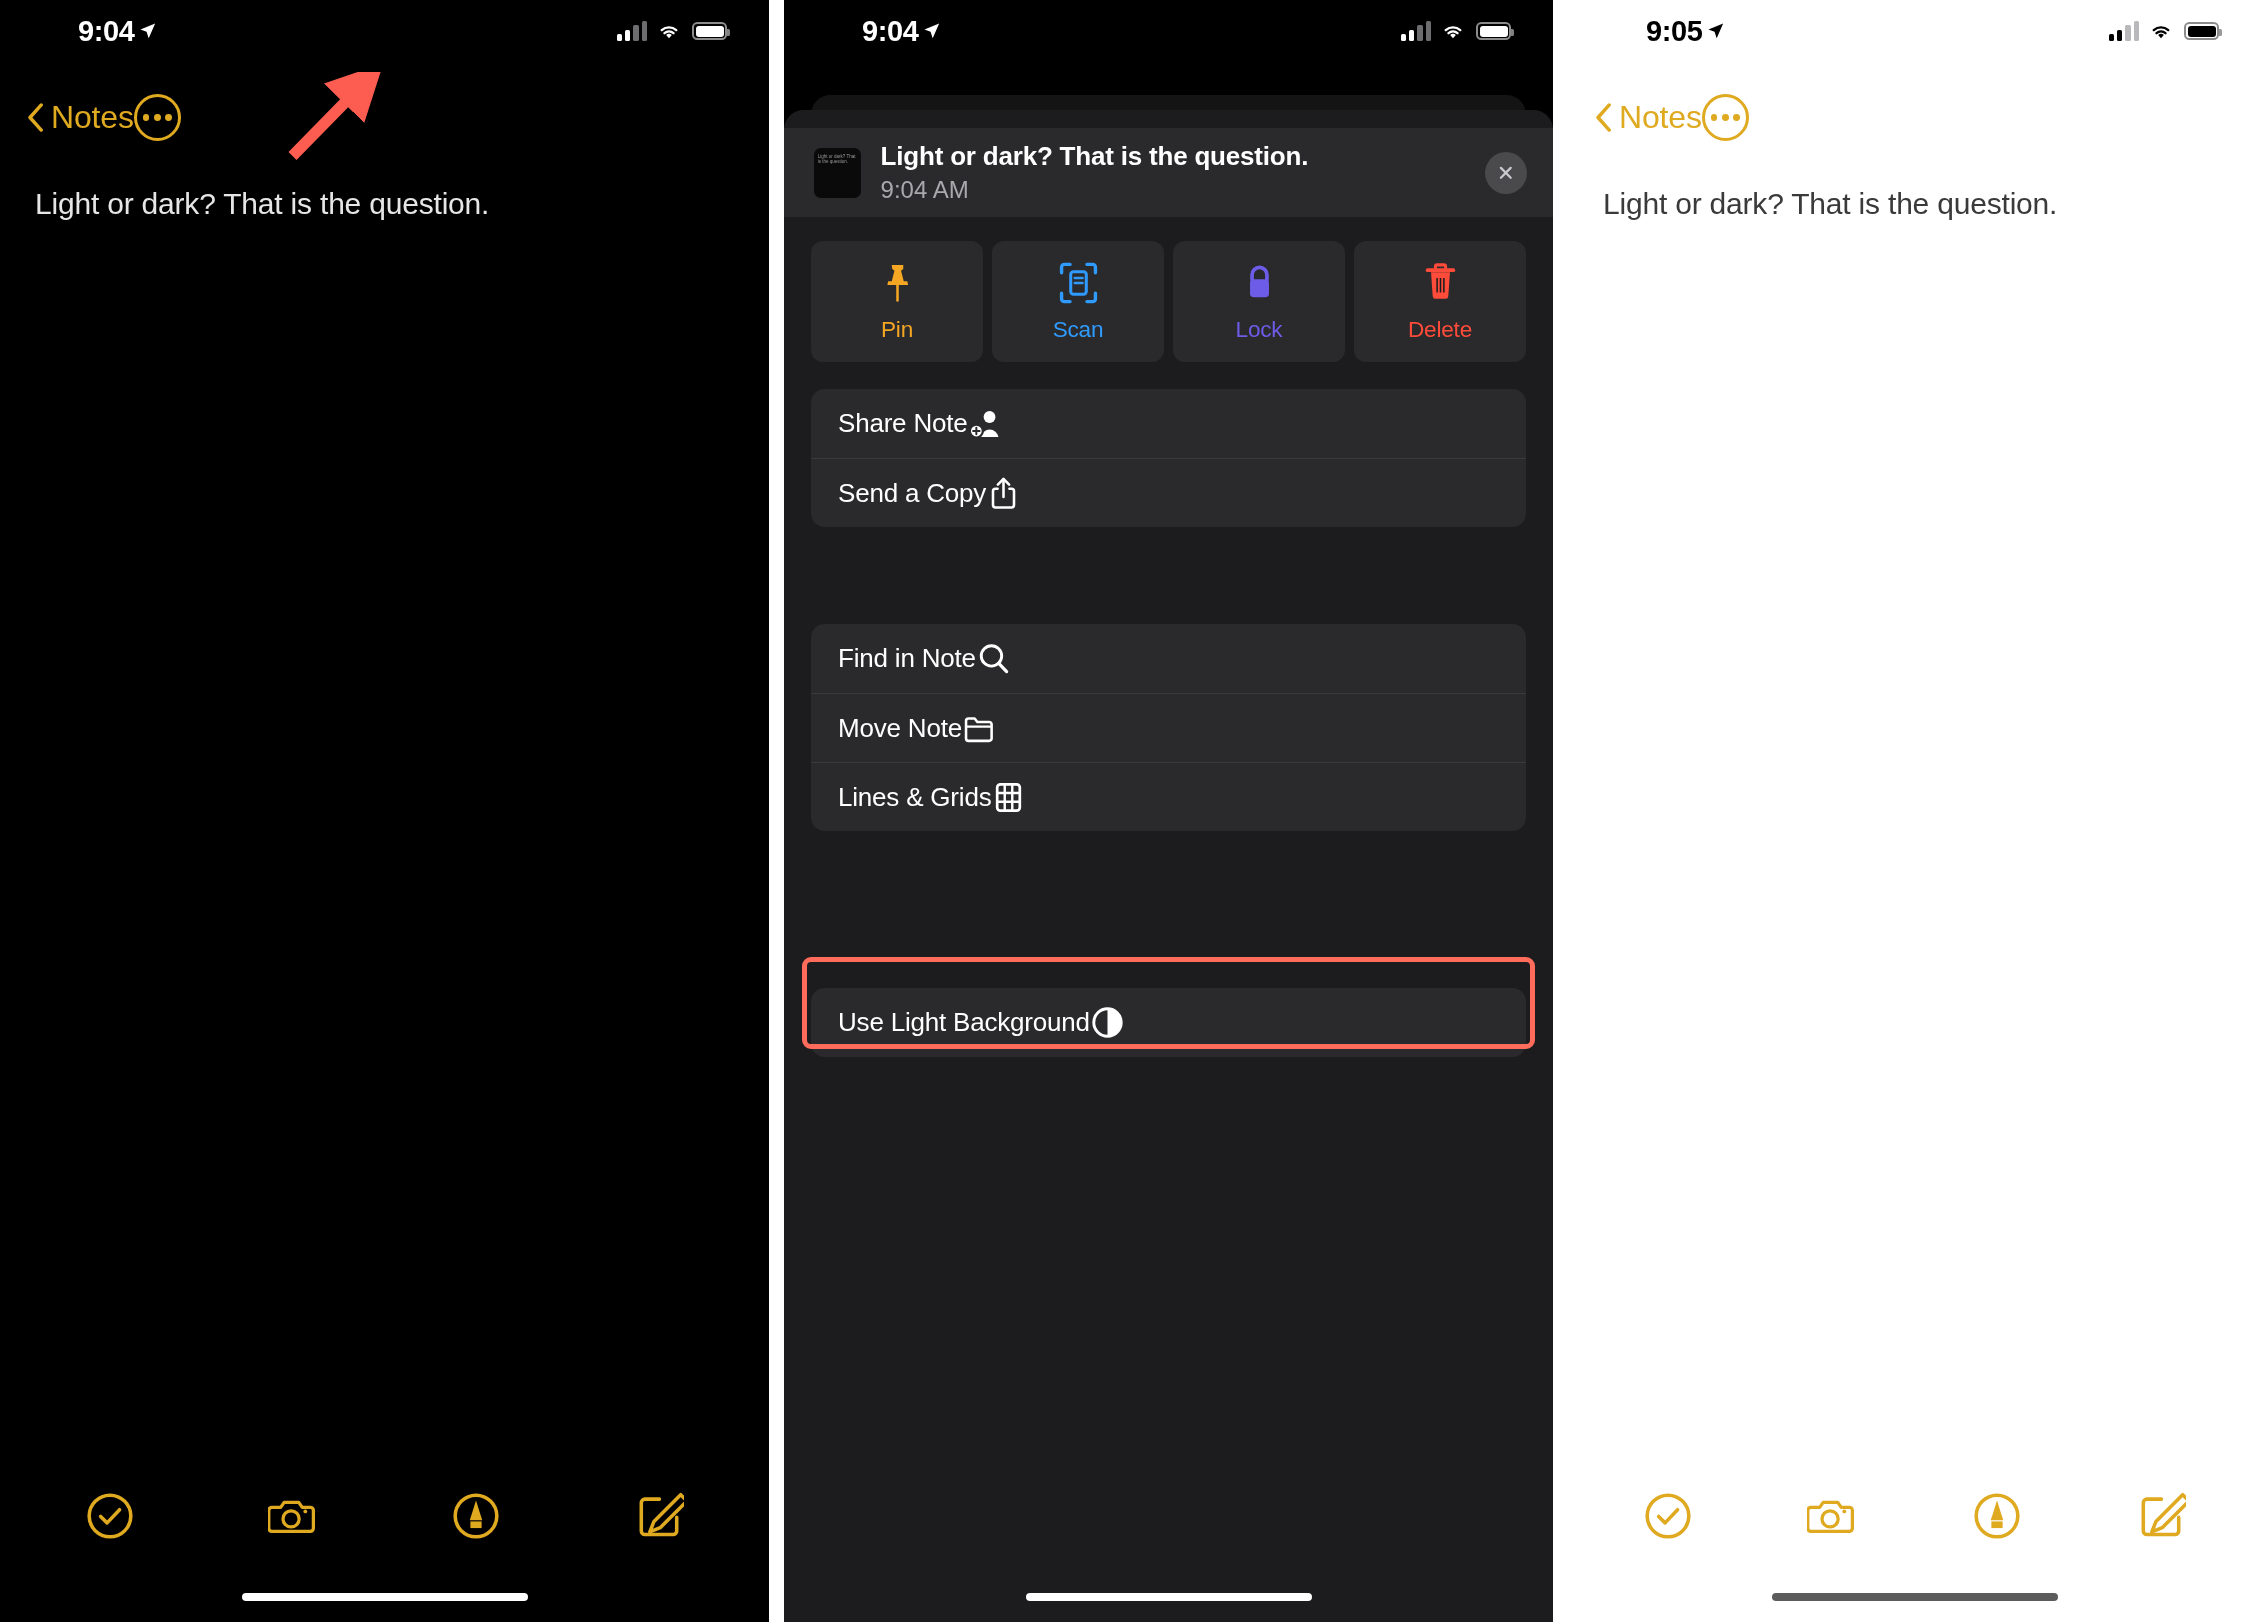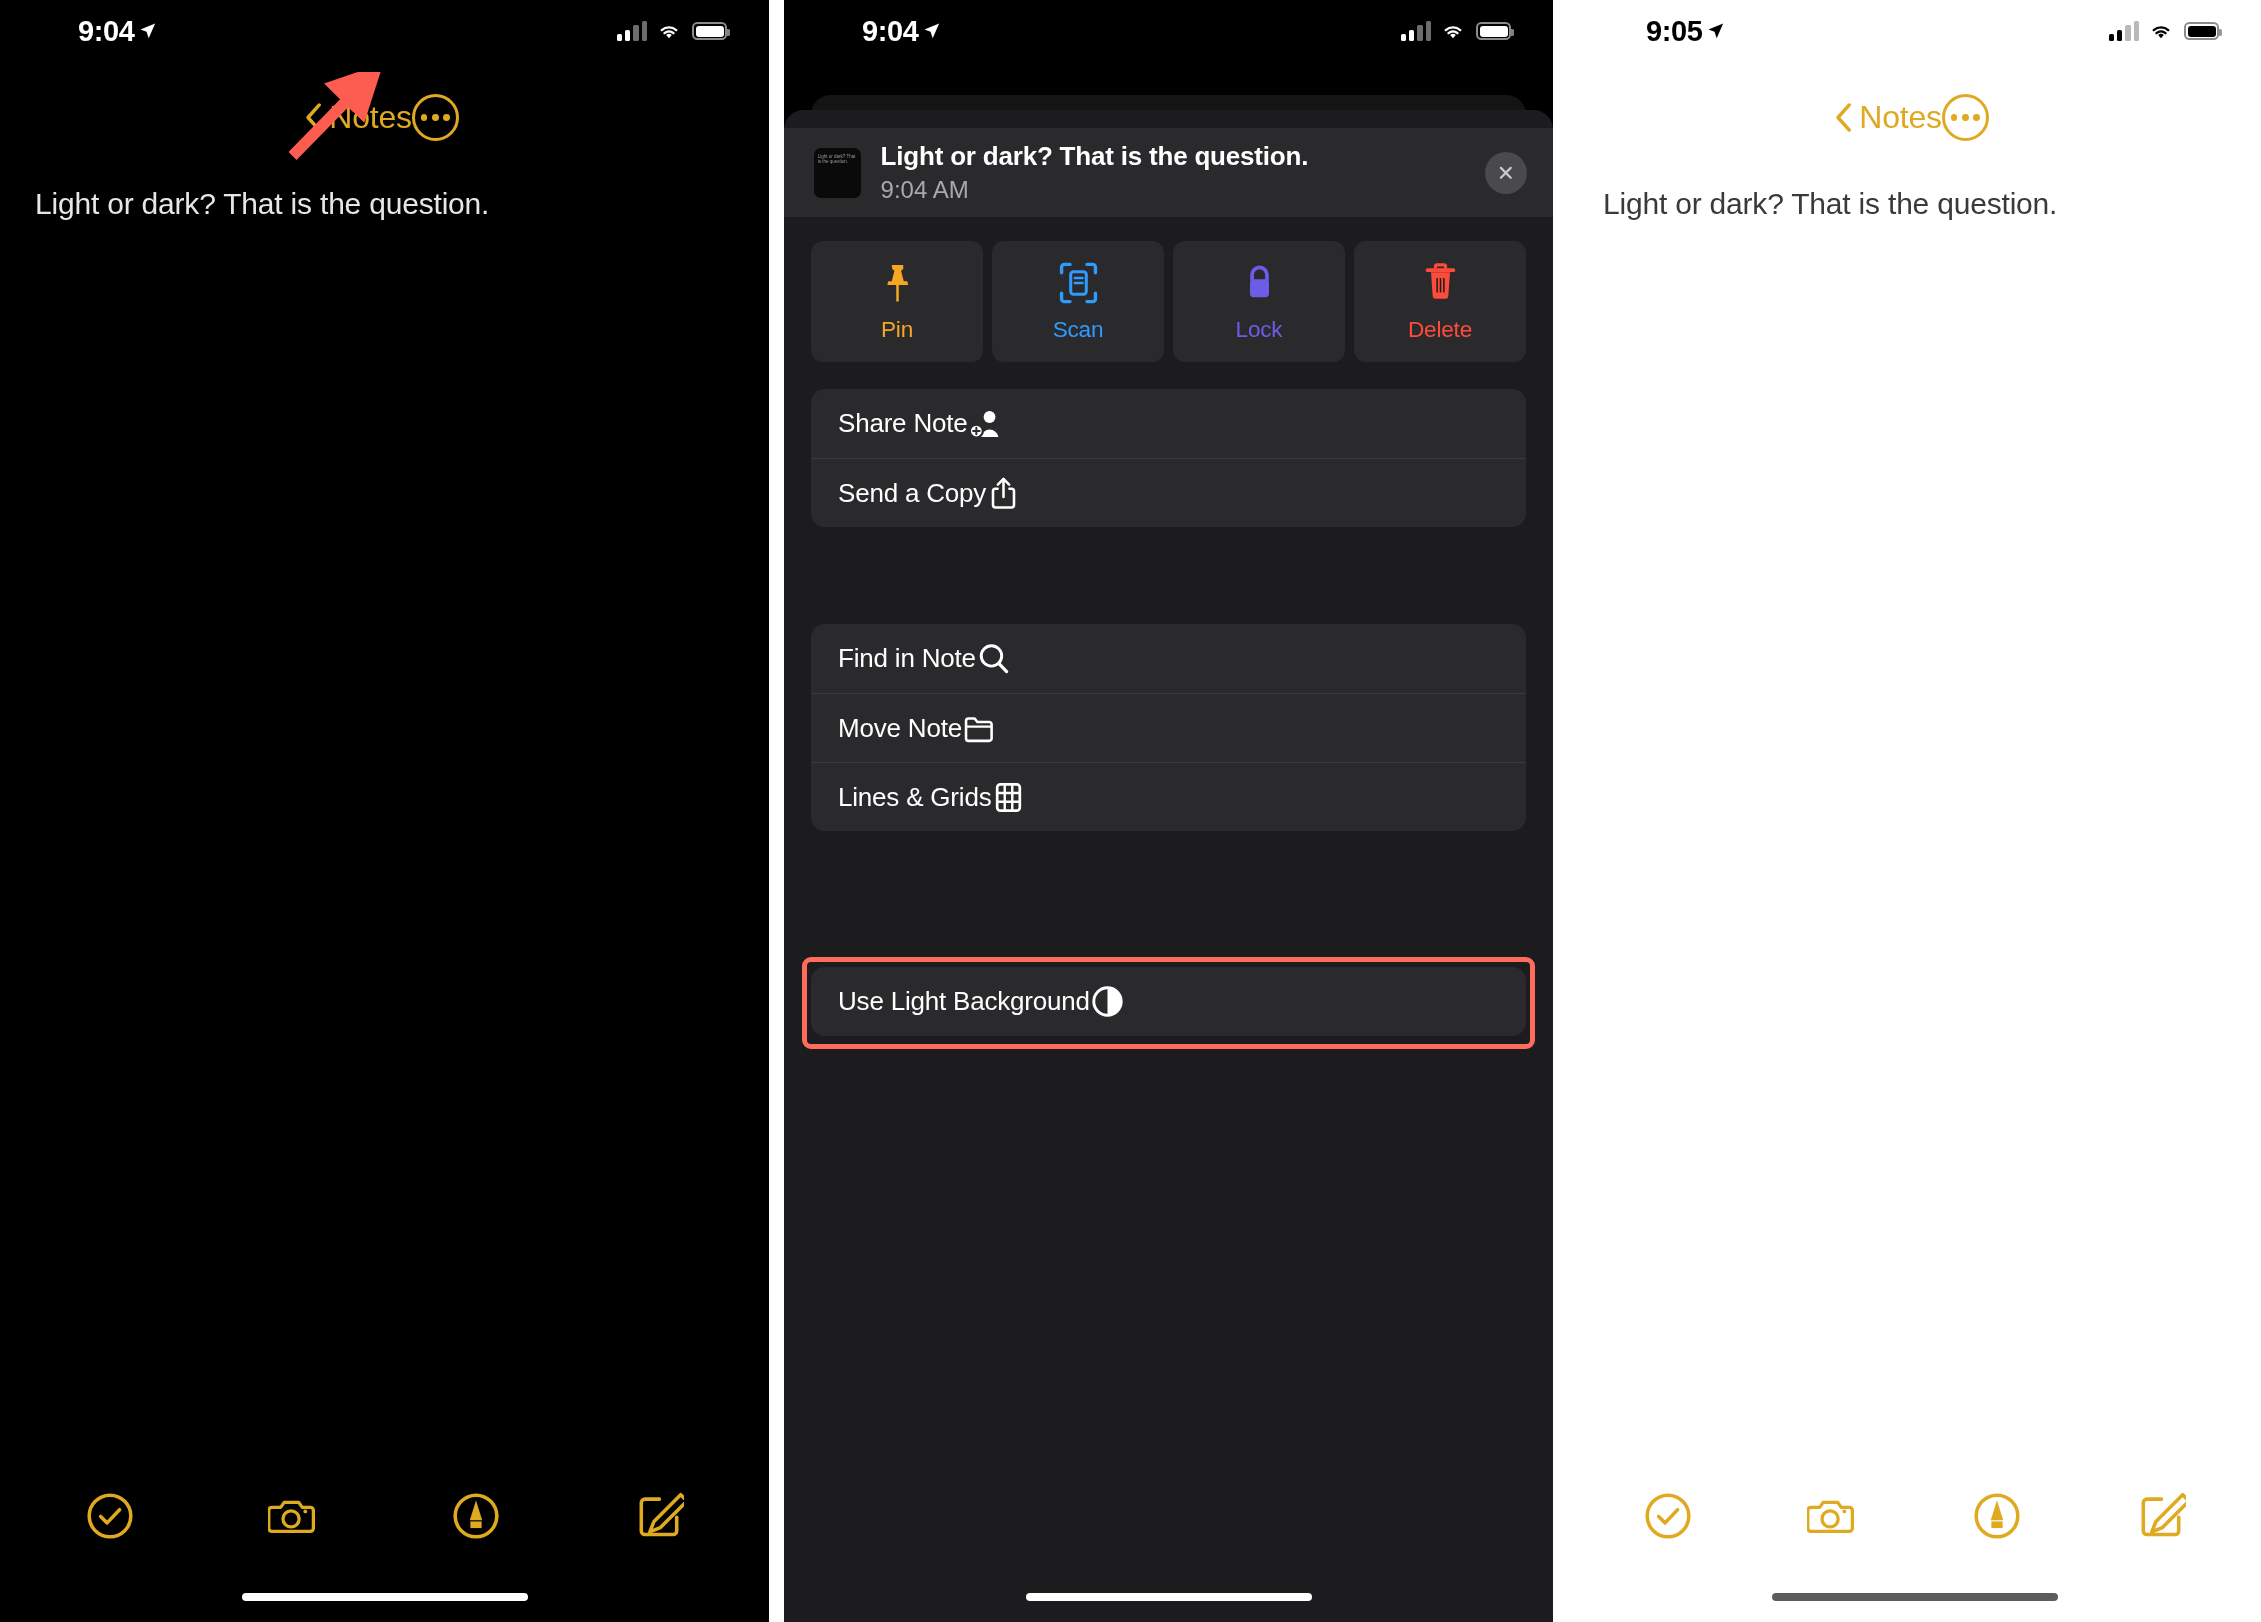--- a/index.html
+++ b/index.html
@@ -54,21 +54,21 @@
   }
   .dark  .batt::after { background: rgba(255,255,255,.5); }
   .light .batt::after { background: rgba(0,0,0,.4); }
   .batt i { position: absolute; inset: 1.5px; border-radius: 3px; display: block; }
   .dark  .batt i { background: #ffffff; }
   .light .batt i { background: #000000; }
 
   
   .navbar {
     position: absolute; top: 83px; left: 0; right: 0; height: 69px;
-    display: flex; align-items: center; justify-content: center;
+    display: flex; align-items: center; justify-content: flex-start;
     padding: 0 32px 0 27px;
   }
   .back-btn { display: flex; align-items: center; gap: 7.5px; color: #dfa920; cursor: pointer; }
   .chev { width: 16.6px; height: 29px; }
   .back-label { font-size: 32px; letter-spacing: -0.2px; }
   .more-btn {
     width: 47px; height: 47px; border-radius: 50%;
     border: 3px solid #dfa920;
     display: flex; align-items: center; justify-content: center; gap: 4.5px;
     cursor: pointer;
@@ -144,21 +144,21 @@
   }
   .quick-ico { width: 41px; height: 44px; display: block; }
   .quick-lbl { font-size: 22.6px; letter-spacing: -0.2px; }
 
   .menu-group {
     position: absolute; left: 27px; right: 27px;
     background: #2a2a2c; border-radius: 13.6px; overflow: hidden;
   }
   .grp-a { top: 389px; }
   .grp-b { top: 624px; }
-  .grp-c { top: 967px; }
+  .grp-c { top: 988px; }
   .menu-row {
     height: 69px; display: flex; align-items: center; justify-content: flex-start;
     padding: 0 22.6px 0 27px; cursor: pointer;
   }
   .menu-row + .menu-row { border-top: 1.5px solid #3a3a3c; }
   .menu-lbl { font-size: 26px; color: #ffffff; letter-spacing: -0.2px; }
   .menu-ico { width: 35px; height: 35px; display: block; color: #ffffff; }
   .hl-box {
     position: absolute; left: 18px; right: 18px; top: 957px; height: 92px;
     border: 5.3px solid #ff6c5b; border-radius: 9px; pointer-events: none;

